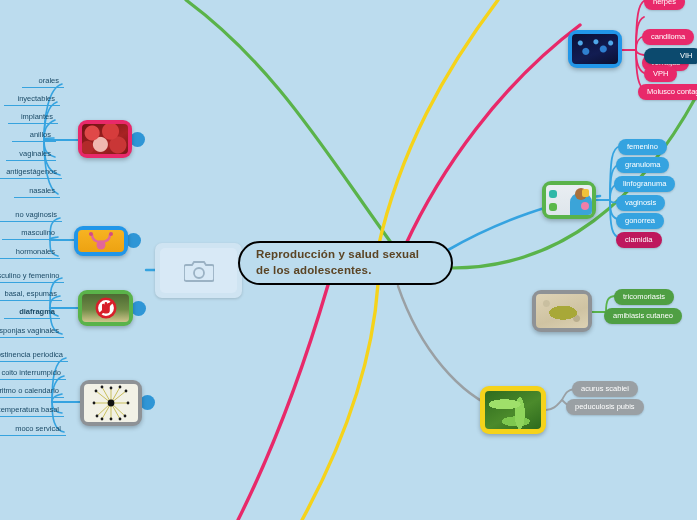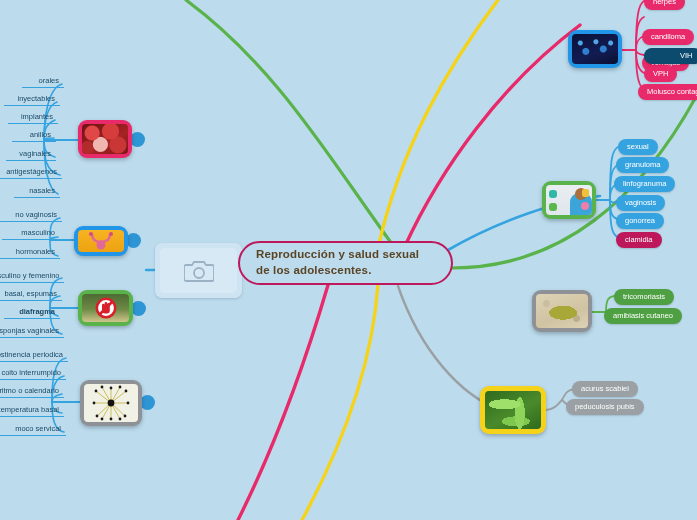--- a/index.html
+++ b/index.html
@@ -12,21 +12,21 @@
   }
   #canvas{position:absolute;inset:0;width:697px;height:520px;}
   svg.links{position:absolute;left:0;top:0;width:697px;height:520px;pointer-events:none;}
 
   
   .central{
     position:absolute;
     left:238px;top:241px;
     width:215px;height:44px;
     background:#bcdcee;
-    border:2px solid #be185d;
+    border:2px solid #000000;
     border-radius:22px;
     box-sizing:border-box;
     display:flex;align-items:center;
     padding:8px 16px;
     z-index:40;
   }
   .central span{
     color:#5b4424;
     font-size:11.5px;
     font-weight:bold;
@@ -311,21 +311,21 @@
   <div class="leafL" style="left:-14px;top:404px;width:78px;"><span>temperatura basal</span></div>
   <div class="leafL" style="left:0px;top:423px;width:66px;"><span>moco servical</span></div>
 
   <div class="leafR" style="left:644px;top:-6px;background:#e8296a;"><span>herpes</span></div>
   <div class="leafR" style="left:642px;top:10px;background:#e8296a;margin-top:45px;"><span>verrugas</span></div>
   <div class="leafR" style="left:642px;top:29px;background:#e8296a;"><span>candiloma</span></div>
   <div class="leafR" style="left:644px;top:48px;background:#0c4a6e;padding-left:36px;"><span>VIH</span></div>
   <div class="leafR" style="left:644px;top:66px;background:#e8296a;"><span>VPH</span></div>
   <div class="leafR" style="left:638px;top:84px;background:#e8296a;"><span>Molusco contagioso</span></div>
 
-  <div class="leafR" style="left:618px;top:139px;background:#35a3e0;"><span>sexual</span></div>
+  <div class="leafR" style="left:618px;top:139px;background:#35a3e0;"><span>femenino</span></div>
   <div class="leafR" style="left:616px;top:157px;background:#35a3e0;"><span>granuloma</span></div>
   <div class="leafR" style="left:614px;top:176px;background:#35a3e0;"><span>linfogranuma</span></div>
   <div class="leafR" style="left:616px;top:195px;background:#35a3e0;"><span>vaginosis</span></div>
   <div class="leafR" style="left:616px;top:213px;background:#35a3e0;"><span>gonorrea</span></div>
   <div class="leafR" style="left:616px;top:232px;background:#be185d;"><span>clamidia</span></div>
 
   <div class="leafR" style="left:614px;top:289px;background:#4f9f43;"><span>tricomoriasis</span></div>
   <div class="leafR" style="left:604px;top:308px;background:#4f9f43;"><span>amibiasis cutaneo</span></div>
 
   <div class="leafR" style="left:572px;top:381px;background:#9aa0a4;"><span>acurus scabiei</span></div>

